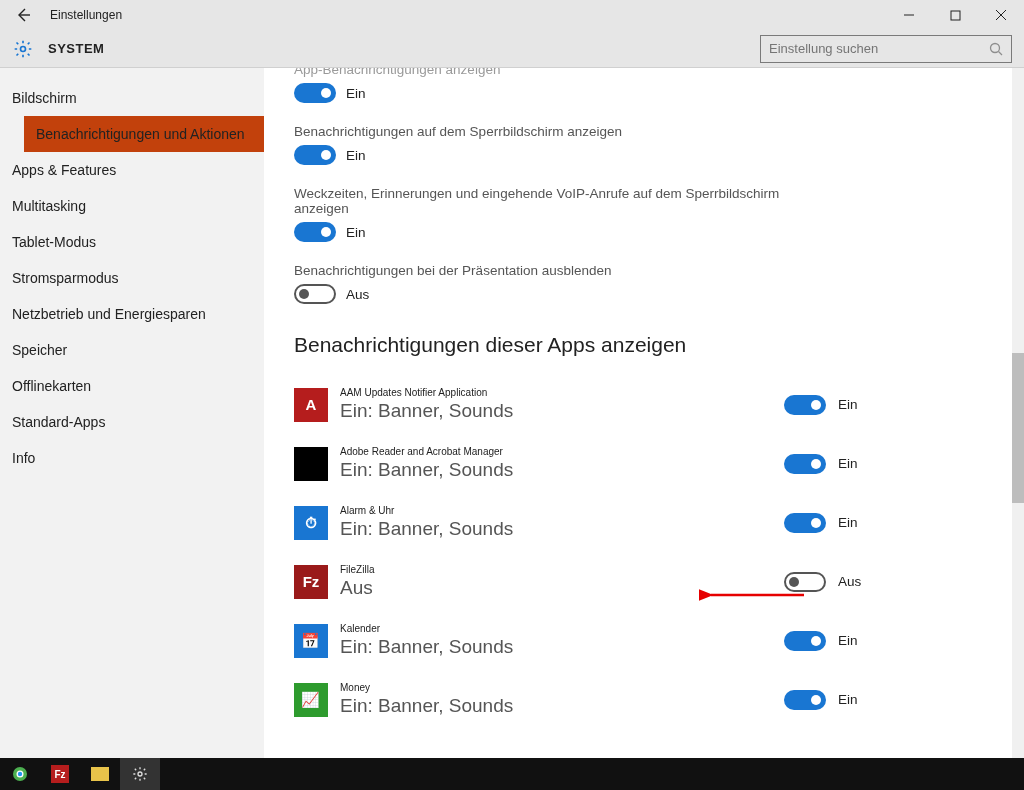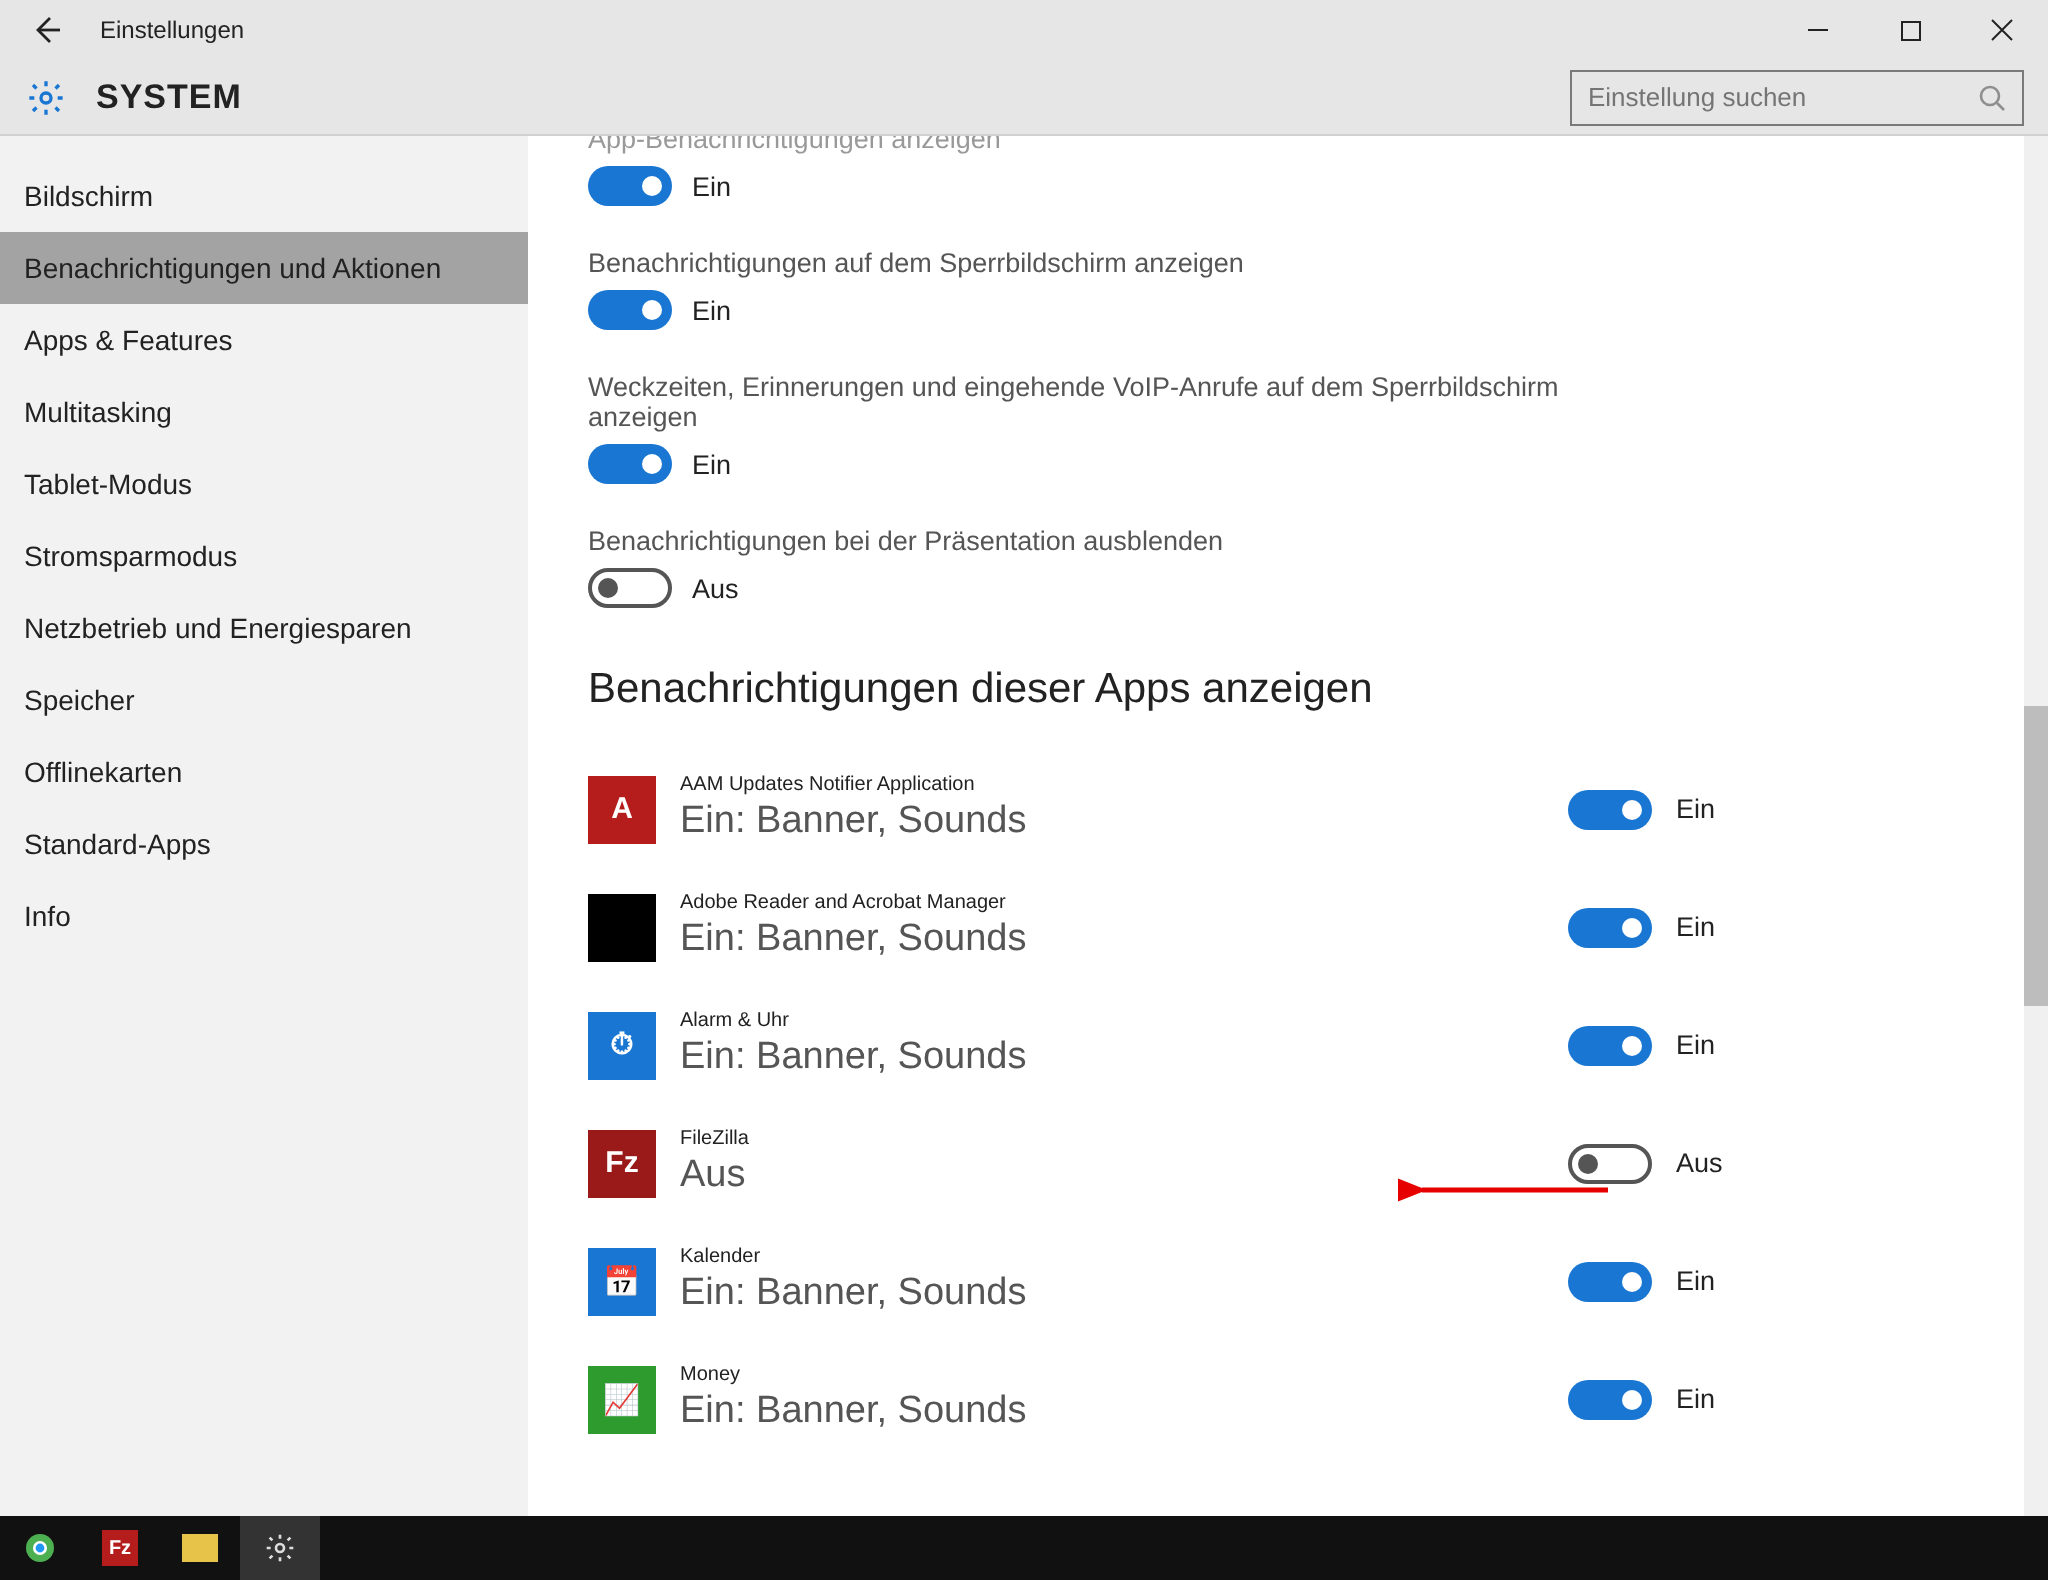--- a/index.html
+++ b/index.html
@@ -27,24 +27,24 @@
   .header {
     height: 38px;
     background: #e6e6e6;
     display: flex;
     align-items: center;
     padding-left: 12px;
     padding-right: 12px;
     border-bottom: 1px solid #d0d0d0;
   }
   .header .gear { width: 22px; height: 22px; display:flex; align-items:center; justify-content:center; color:#1976d2; }
-  .header .section-name { font-size: 17px; font-weight: 600; letter-spacing: .5px; color:#222; margin-left: 14px; }
+  .header .section-name { font-size: 13px; font-weight: 600; letter-spacing: .5px; color:#222; margin-left: 14px; }
   .header .searchbox {
     margin-left: auto;
-    width: 227px; height: 28px;
+    width: 252px; height: 28px;
     border: 1px solid #7a7a7a;
     background: #e6e6e6;
     display: flex; align-items: center;
     padding: 0 8px;
   }
   .header .searchbox input {
     flex: 1; border: none; outline: none; background: transparent;
     font-size: 13px; color: #555;
   }
   .header .searchbox .sicon { width: 14px; height: 14px; opacity: .6; }
@@ -62,21 +62,22 @@
     background: #f2f2f2;
     padding-top: 12px;
     font-size: 14px;
     color: #222;
   }
   .sidebar .item {
     padding: 10px 12px;
     cursor: default;
   }
   .sidebar .item.selected {
-    background: #a3a3a3;
+    background: #c2410c;
+    margin-left: 24px;
   }
 
   
   .content-wrap {
     flex: 1;
     position: relative;
     overflow: hidden;
   }
   .content {
     position: absolute;

